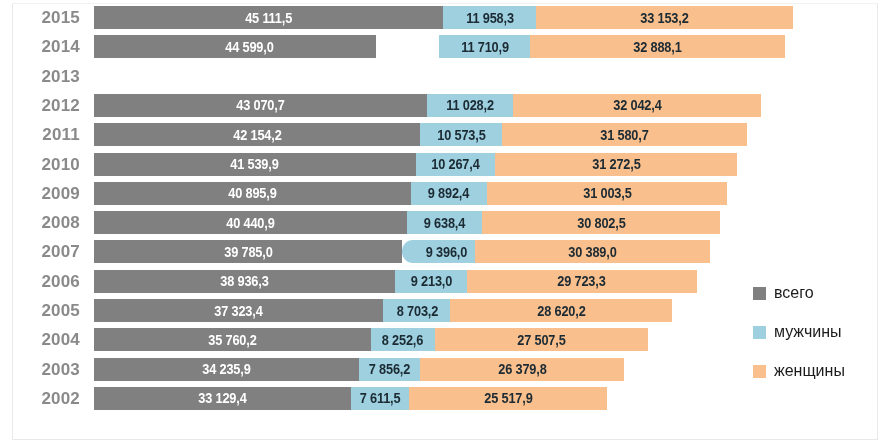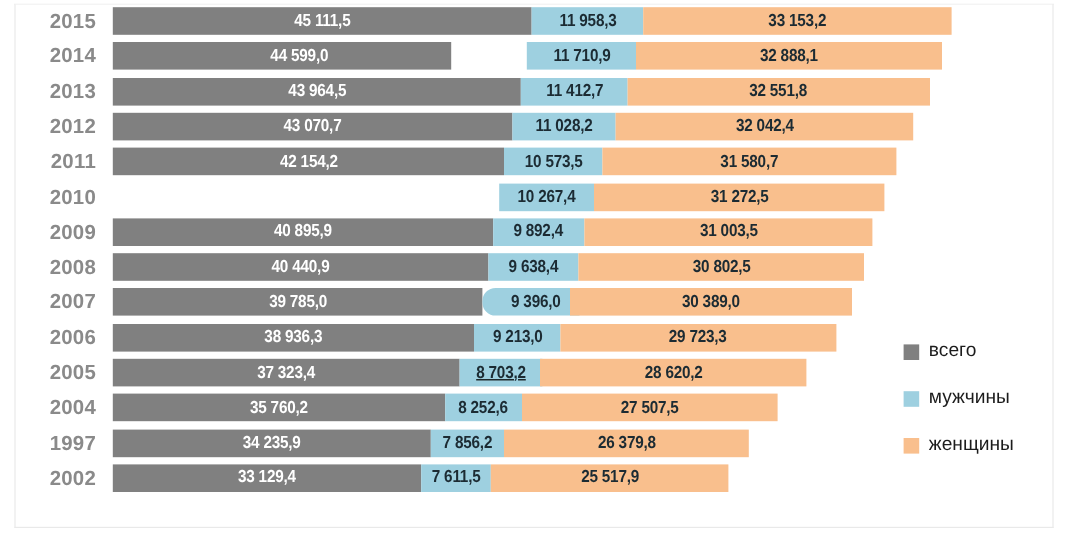--- a/index.html
+++ b/index.html
@@ -153,31 +153,20 @@
           <div class="seg seg-male" style="left: 345.33px; width: 90.6775px;">
             <span class="val">11 710,9</span>
           </div>
           <div class="seg seg-female" style="left: 436.008px; width: 254.653px;">
             <span class="val">32 888,1</span>
           </div>
         </div>
       </div>
       <div class="row" style="top: 64.6px;">
         <div class="year-label">2013</div>
-        <div class="bars" style="width: 680.834px;">
-          <div class="seg seg-total" style="left: 0px; width: 340.417px;">
-            <span class="val">43 964,5</span>
-          </div>
-          <div class="seg seg-male" style="left: 340.417px; width: 88.3685px;">
-            <span class="val">11 412,7</span>
-          </div>
-          <div class="seg seg-female" style="left: 428.786px; width: 252.049px;">
-            <span class="val">32 551,8</span>
-          </div>
-        </div>
       </div>
       <div class="row" style="top: 93.9px;">
         <div class="year-label">2012</div>
         <div class="bars" style="width: 569px;">
           <div class="seg seg-total" style="left: 0px; width: 333.496px;">
             <span class="val">43 070,7</span>
           </div>
           <div class="seg seg-male" style="left: 333.496px; width: 85.3914px;">
             <span class="val">11 028,2</span>
           </div>
@@ -196,20 +185,23 @@
             <span class="val">10 573,5</span>
           </div>
           <div class="seg seg-female" style="left: 408.271px; width: 244.529px;">
             <span class="val">31 580,7</span>
           </div>
         </div>
       </div>
       <div class="row" style="top: 152.5px;">
         <div class="year-label">2010</div>
         <div class="bars" style="width: 643.287px;">
+          <div class="seg seg-total" style="left: 0px; width: 321.643px;">
+            <span class="val">41 539,9</span>
+          </div>
           <div class="seg seg-male" style="left: 321.643px; width: 79.5005px;">
             <span class="val">10 267,4</span>
           </div>
           <div class="seg seg-female" style="left: 401.144px; width: 242.143px;">
             <span class="val">31 272,5</span>
           </div>
         </div>
       </div>
       <div class="row" style="top: 181.8px;">
         <div class="year-label">2009</div>
@@ -266,21 +258,21 @@
             <span class="val">29 723,3</span>
           </div>
         </div>
       </div>
       <div class="row" style="top: 299px;">
         <div class="year-label">2005</div>
         <div class="bars" style="width: 577.99px;">
           <div class="seg seg-total" style="left: 0px; width: 288.995px;">
             <span class="val">37 323,4</span>
           </div>
-          <div class="seg seg-male" style="left: 288.995px; width: 69px; text-decoration: underline;">
+          <div class="seg seg-male" style="left: 288.995px; width: 69px;">
             <span class="val">8 703,2</span>
           </div>
           <div class="seg seg-female" style="left: 356.384px; width: 221.606px;">
             <span class="val">28 620,2</span>
           </div>
         </div>
       </div>
       <div class="row" style="top: 328.3px;">
         <div class="year-label">2004</div>
         <div class="bars" style="width: 553.782px;">
@@ -289,21 +281,21 @@
           </div>
           <div class="seg seg-male" style="left: 276.891px; width: 63.8999px;">
             <span class="val">8 252,6</span>
           </div>
           <div class="seg seg-female" style="left: 340.791px; width: 212.991px;">
             <span class="val">27 507,5</span>
           </div>
         </div>
       </div>
       <div class="row" style="top: 357.6px;">
-        <div class="year-label">1997</div>
+        <div class="year-label">2003</div>
         <div class="bars" style="width: 530.178px;">
           <div class="seg seg-total" style="left: 0px; width: 265.089px;">
             <span class="val">34 235,9</span>
           </div>
           <div class="seg seg-male" style="left: 265.089px; width: 60.8306px;">
             <span class="val">7 856,2</span>
           </div>
           <div class="seg seg-female" style="left: 325.919px; width: 204.259px;">
             <span class="val">26 379,8</span>
           </div>

